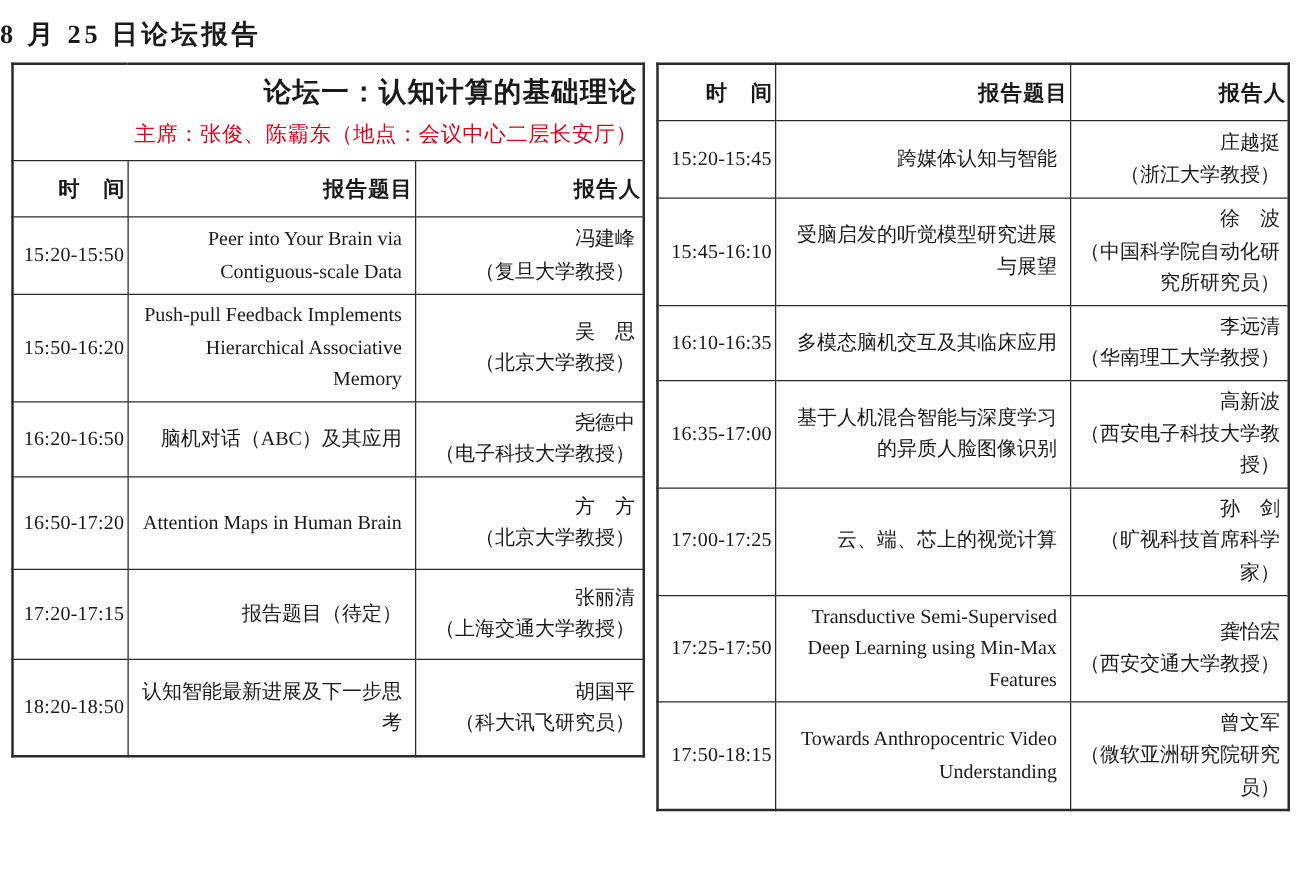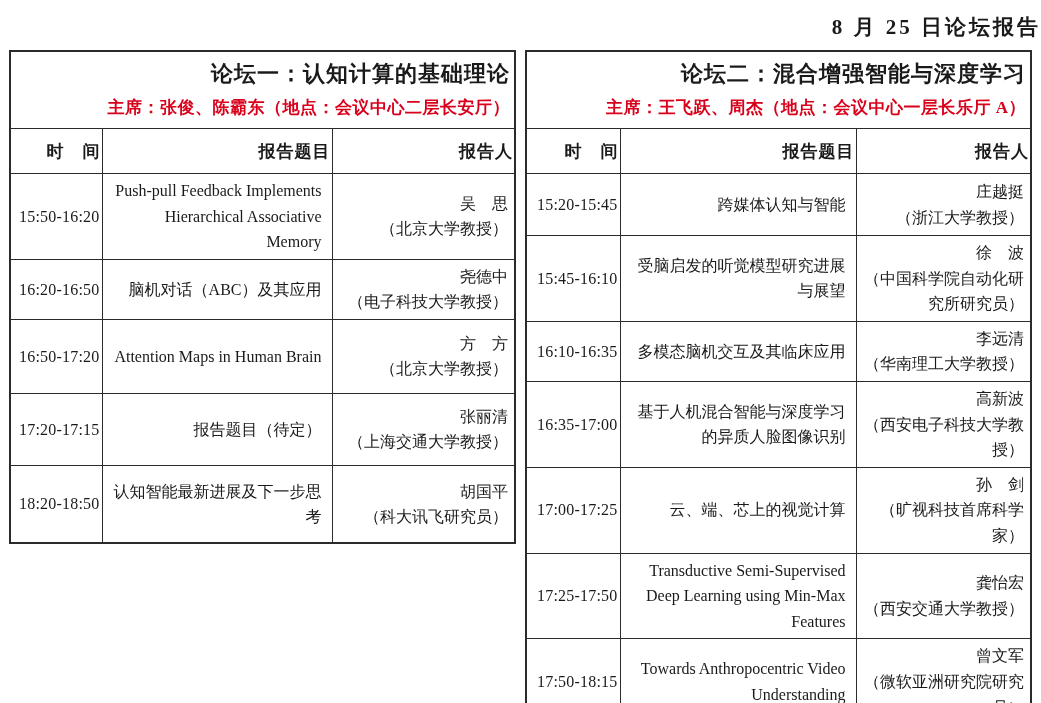--- a/index.html
+++ b/index.html
@@ -8,21 +8,21 @@
     background: #ffffff;
   }
   body {
     width: 1041px;
     height: 703px;
     overflow: hidden;
     font-family: "Liberation Serif", "DejaVu Serif", serif;
     color: var(--ink, #1a1a1a);
   }
   .page-title {
-    text-align: right;
+    text-align: left;
     font-weight: bold;
     font-size: 21px;
     letter-spacing: 3px;
     padding: 13px 0 9px 0;
   }
   .tables {
     display: flex;
     gap: 9px;
     padding: 0 9px;
     align-items: flex-start;
@@ -46,21 +46,21 @@
   .forum-header th {
     padding: 7px 4px 9px 4px;
   }
   .forum-title {
     font-size: 22px;
     font-weight: bold;
     letter-spacing: 1px;
   }
   .chair {
     font-size: 17px;
-    font-weight: bold;
+    font-weight: normal;
     color: var(--chair-red, #d9001b);
     margin-top: 7px;
     letter-spacing: 0.5px;
   }
   .col-row th {
     height: 42px;
     font-size: 17px;
     font-weight: bold;
     letter-spacing: 1px;
     margin-left: 31px;
@@ -101,20 +101,28 @@
           <div class="chair">主席：张俊、陈霸东（地点：会议中心二层长安厅）</div>
         </th>
       </tr>
       <tr class="col-row">
         <th>时　间</th>
         <th>报告题目</th>
         <th>报告人</th>
       </tr>
     </thead>
     <tbody>
+      <tr style="height:62px">
+        <td class="time">15:20-15:50</td>
+        <td class="topic">Peer into Your Brain via Contiguous-scale Data</td>
+        <td class="speaker">
+          <div>冯建峰</div>
+          <div>（复旦大学教授）</div>
+        </td>
+      </tr>
       <tr style="height:72px">
         <td class="time">15:50-16:20</td>
         <td class="topic">Push-pull Feedback Implements Hierarchical Associative Memory</td>
         <td class="speaker">
           <div>吴　思</div>
           <div>（北京大学教授）</div>
         </td>
       </tr>
       <tr style="height:54px">
         <td class="time">16:20-16:50</td>
@@ -151,26 +159,20 @@
     </tbody>
   </table>
 
   <table>
     <colgroup>
         <col style="width:94px">
         <col style="width:236px">
         <col>
       </colgroup>
     <thead>
-      <tr class="forum-header">
-        <th colspan="3">
-          <div class="forum-title">论坛二：混合增强智能与深度学习</div>
-          <div class="chair">主席：王飞跃、周杰（地点：会议中心一层长乐厅 A）</div>
-        </th>
-      </tr>
       <tr class="col-row">
         <th>时　间</th>
         <th>报告题目</th>
         <th>报告人</th>
       </tr>
     </thead>
     <tbody>
       <tr style="height:62px">
         <td class="time">15:20-15:45</td>
         <td class="topic">跨媒体认知与智能</td>

